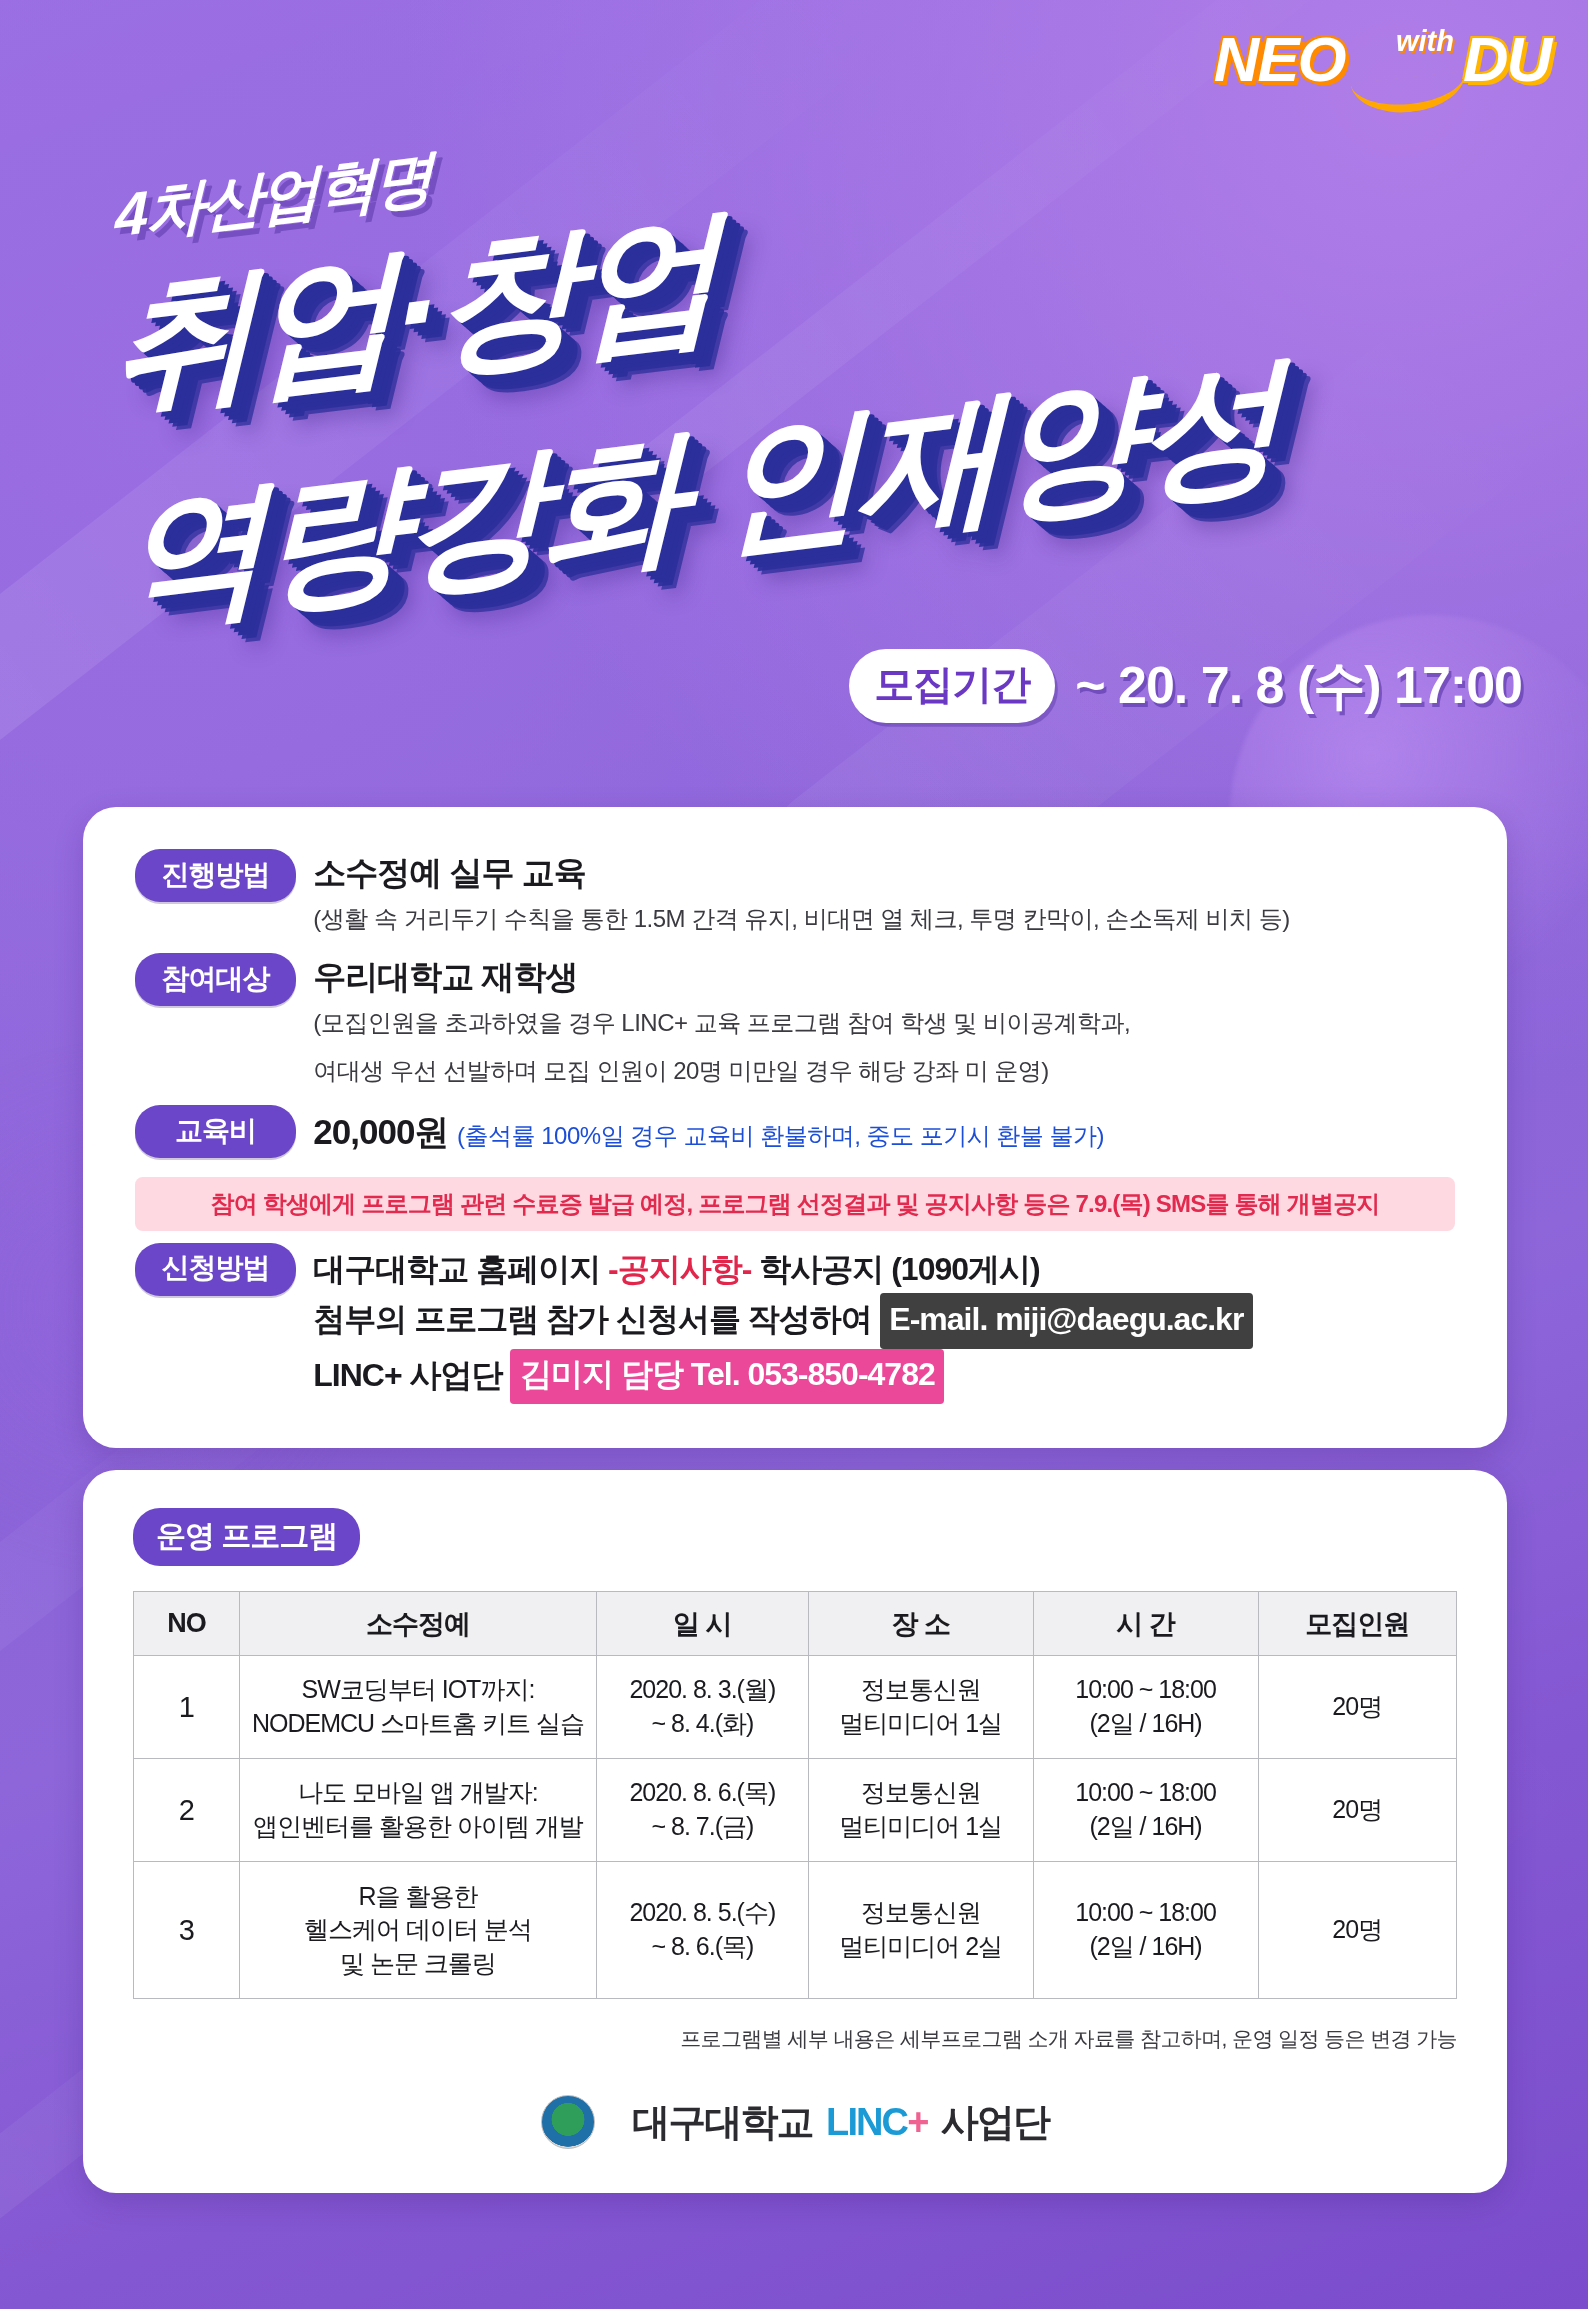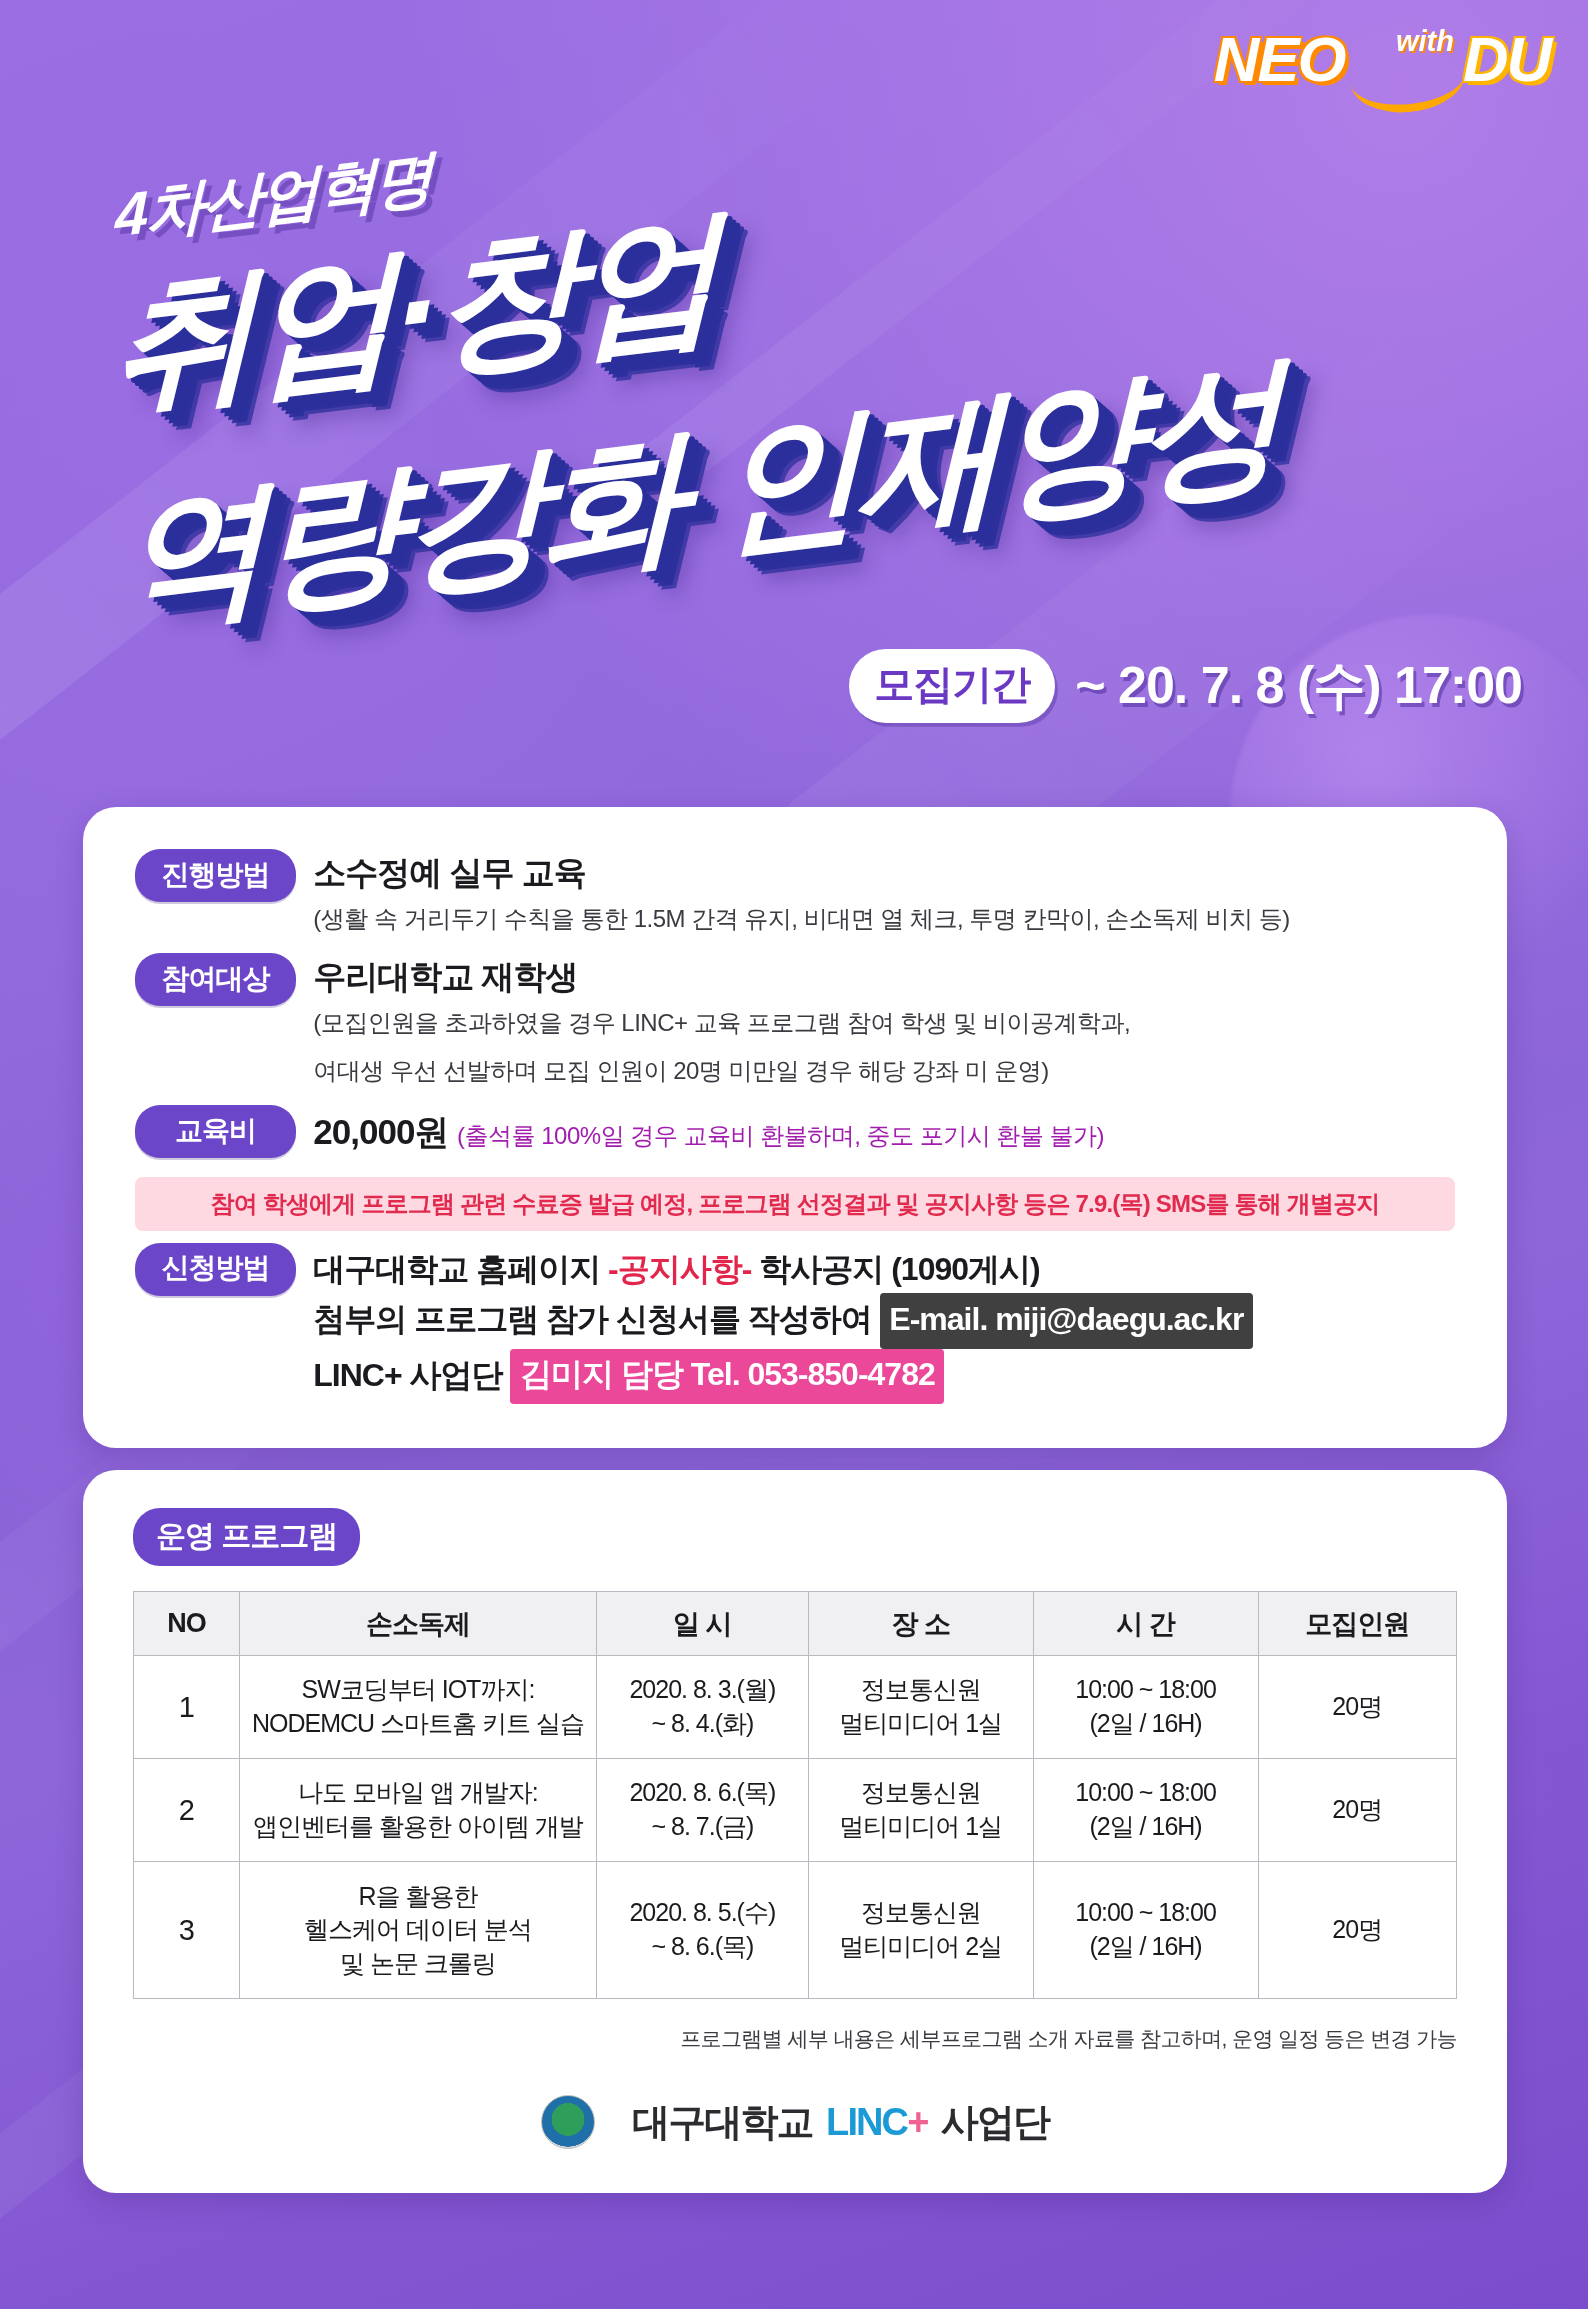--- a/index.html
+++ b/index.html
@@ -100,21 +100,21 @@
     flex: none;
     background:#6b46c9; color:#fff; font-weight:900; font-size: 28px;
     padding: 6.7px 17.3px 8.6px; border-radius: 25px; letter-spacing:-1px;
     min-width: 161px; text-align:center;
     box-shadow: 0 1.9px 0 rgba(60,30,120,.25);
   }
   .rowbody { flex:1; padding-top: 1.9px; }
   .b-strong { font-size: 33px; font-weight: 900; color:#1b1b1f; letter-spacing:-1px; }
   .b-sub { font-size: 24px; color:#3a3a40; margin-top: 5.8px; line-height: 1.42; letter-spacing:-0.5px; }
   .fee-line { font-size: 35px; font-weight:900; color:#1b1b1f; letter-spacing:-1px; }
-  .fee-line .small { font-size: 24px; font-weight:400; color:#a21caf; letter-spacing:-0.5px; }
+  .fee-line .small { font-size: 24px; font-weight:400; color:#1d4ed8; letter-spacing:-0.5px; }
 
   .notice {
     margin: 19px 0 3.8px; background:#ffd9e2; color:#e12a4e;
     font-weight:900; font-size: 24px; letter-spacing:-0.8px;
     padding: 10.6px 15.4px; border-radius: 7.7px; text-align:center;
   }
 
   .apply-lines { font-size: 32px; font-weight:900; color:#1b1b1f; letter-spacing:-1px; line-height: 1.52; }
   .apply-lines .red { color:#e2254b; }
   .hl {
@@ -238,21 +238,21 @@
     </div>
   </div>
 
   <div class="card card2">
     <div class="sec-title">운영 프로그램</div>
 
     <table>
       <thead>
         <tr>
           <th style="width:8%">NO</th>
-          <th style="width:27%">손소독제</th>
+          <th style="width:27%">소수정예</th>
           <th style="width:16%">일 시</th>
           <th style="width:17%">장 소</th>
           <th style="width:17%">시 간</th>
           <th style="width:15%">모집인원</th>
         </tr>
       </thead>
       <tbody id="program-body">
           <tr>
             <td class="no">1</td>
             <td>SW코딩부터 IOT까지:<br>NODEMCU 스마트홈 키트 실습</td>

